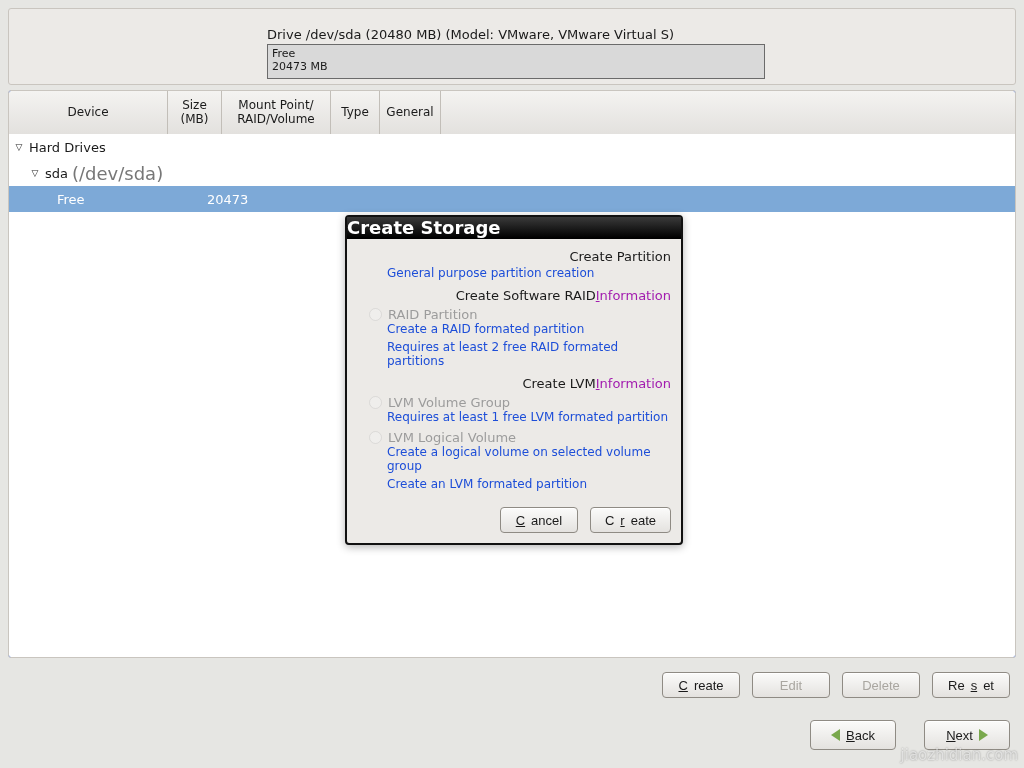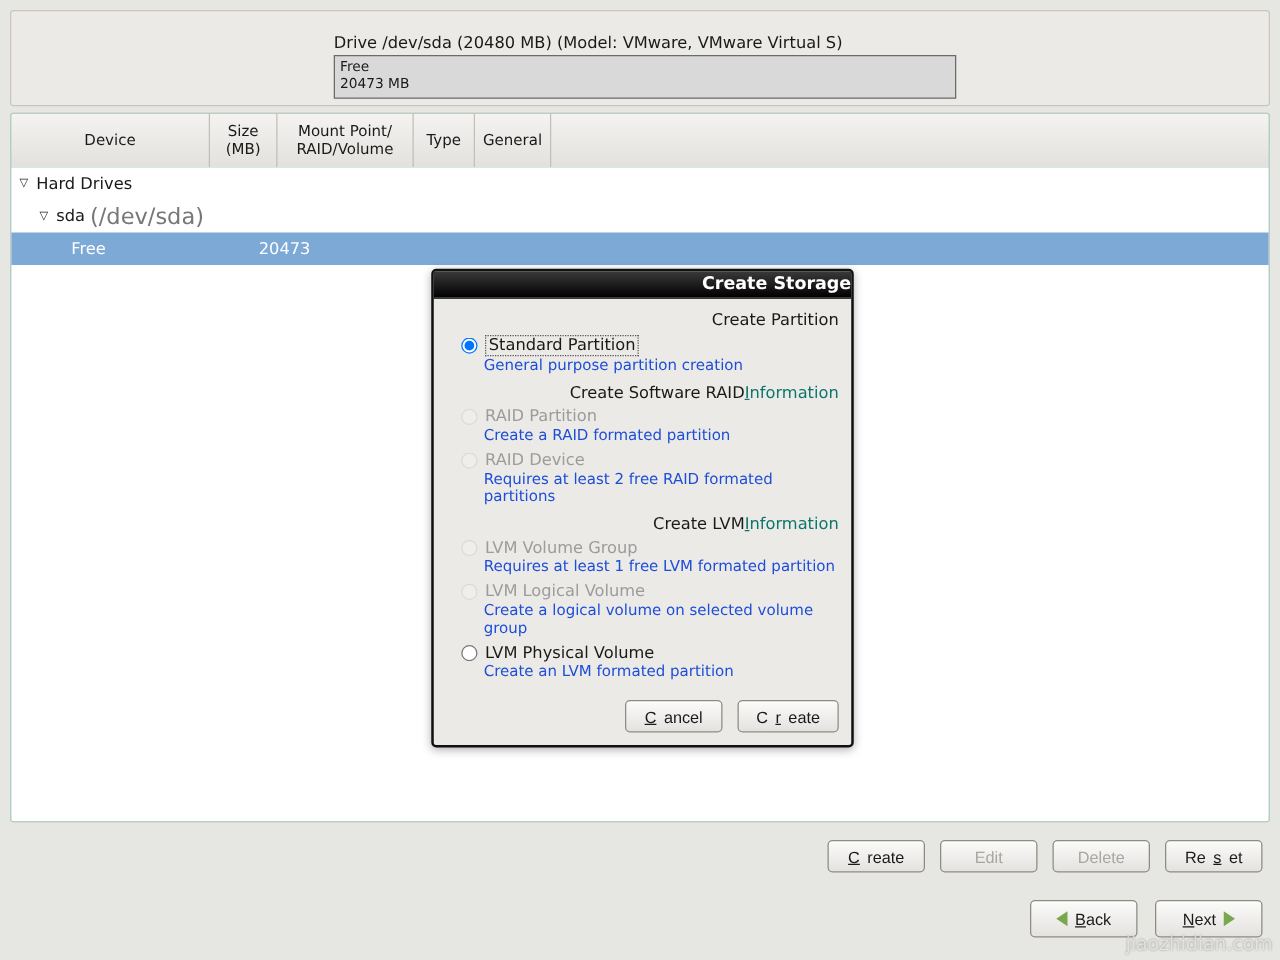--- a/index.html
+++ b/index.html
@@ -2,56 +2,56 @@
 <html><head>
 <meta charset="utf-8">
 <style>
 html,body{margin:0;padding:0;width:1024px;height:768px;background:#e6e6e3;font-family:"DejaVu Sans","Liberation Sans",sans-serif;font-size:13px;color:#1a1a1a;overflow:hidden}
 .mnemonic{text-decoration:underline}
 
 .top-panel{position:absolute;left:8px;top:8px;right:8px;height:75px;background:#eceae7;border:1px solid #c9c5bf;border-radius:3px}
 .drive-title{position:absolute;left:258px;top:18px;font-weight:normal;font-size:13px}
 .drive-map{position:absolute;left:258px;top:35px;width:498px;height:35px;background:#d9d9d9;border:1px solid #6b6b6b;font-size:11px;padding:2px 4px;box-sizing:border-box;line-height:1.2}
 
-.grid-wrap{position:absolute;left:8px;top:90px;right:8px;bottom:110px;background:#5eead4;border:1px solid #c9c5bf;border-radius:3px;overflow:hidden}
+.grid-wrap{position:absolute;left:8px;top:90px;right:8px;bottom:110px;background:#1d4ed8;border:1px solid #c9c5bf;border-radius:3px;overflow:hidden}
 .grid-header{position:absolute;left:0;top:0;right:0;height:43px;background:linear-gradient(#f4f3f1,#e3e1de);border-bottom:1px solid #c2beb8;display:flex;font-size:12px;color:#1a1a1a}
 .col{border-right:1px solid #c2beb8;display:flex;align-items:center;justify-content:center;text-align:center;line-height:1.15;padding:0 4px}
 .col-device{width:150px}
 .col-size{width:45px}
 .col-mount{width:100px}
 .col-type{width:40px}
 .col-format{width:52px}
 .grid-body{position:absolute;left:0;top:43px;right:0;bottom:0;background:#fff}
 .row{height:26px;display:flex;align-items:center;font-size:13px}
 .row .c1{width:150px;padding-left:4px;display:flex;align-items:center;gap:4px}
 .row .c2{width:45px;text-align:left;padding-right:4px}
 .tri{font-size:9px;display:inline-block;width:12px;text-align:center;color:#222}
 .sub{color:#777;font-size:18px}
 .row.sel{background:#7da9d7;color:#fff}
 .row.sel .c1{padding-left:48px}
 
 .dialog{position:absolute;left:345px;top:215px;width:334px;background:#eceae7;border:2px solid #111;border-radius:4px;box-shadow:0 2px 8px rgba(0,0,0,.3)}
-.dialog-title{background:linear-gradient(#3a3a3a,#000);color:#fff;font-weight:bold;text-align:right;font-size:14px;height:21px;line-height:21px;border-bottom:1px solid #000}
+.dialog-title{background:linear-gradient(#3a3a3a,#000);color:#fff;font-weight:bold;text-align:left;font-size:18px;height:21px;line-height:21px;border-bottom:1px solid #000}
 .dialog-body{padding:6px 10px 4px 10px}
 .sect-head{font-size:13px;color:#1a1a1a;padding:4px 0 2px 0;display:flex;justify-content:flex-end}
-.sect-head .info{color:#0f766e;font-size:13px}
+.sect-head .info{color:#a21caf;font-size:13px}
 .opt{display:flex;align-items:center;gap:6px;padding:2px 0 0 12px;font-size:13px}
 .opt input[type=radio]{margin:0}
 .opt.disabled{color:#9c9c9c}
 .opt.disabled input{opacity:.5}
 .opt .focus{border:1px dotted #555;padding:0 2px}
 .hint{font-size:12px;color:#1d4ed8;padding:0 0 4px 30px}
 .dialog-buttons{display:flex;justify-content:flex-end;gap:12px;padding:8px 10px 10px 0}
 
 .btn{background:linear-gradient(#fbfbfa,#e4e2df);border:1px solid #8f8b84;border-radius:4px;height:26px;min-width:78px;padding:0 14px;font-size:13px;color:#1a1a1a;display:inline-flex;align-items:center;justify-content:center;gap:6px;box-shadow:0 1px 0 #fff inset}
 .btn.disabled{color:#a9a6a0}
 
 .bottom-actions{position:absolute;right:14px;bottom:70px;display:flex;gap:12px}
 
-.nav-actions{position:absolute;right:14px;bottom:18px;display:flex;gap:14px}
+.nav-actions{position:absolute;right:14px;bottom:18px;display:flex;gap:28px}
 .nav-btn{height:30px;min-width:86px}
 .arrow-left,.arrow-right{width:0;height:0;border-top:6px solid transparent;border-bottom:6px solid transparent}
 .arrow-left{border-right:9px solid #79a84c}
 .arrow-right{border-left:9px solid #79a84c}
 
 .watermark{position:absolute;right:6px;bottom:4px;font-size:15px;color:rgba(255,255,255,.6);text-shadow:0 0 2px rgba(0,0,0,.4)}
 </style>
 </head>
 <body>
 
@@ -96,59 +96,47 @@
   </div>
 </div>
 
 <div class="dialog">
   <div class="dialog-title">Create Storage</div>
   <div class="dialog-body">
 
     <div class="sect-head">
         <span>Create Partition</span>
       </div>
-    <div class="opt">
-      <input type="radio" checked="" style="">
-      <span class="focus">Standard Partition</span>
-    </div>
     <div class="hint">General purpose partition creation</div>
 
     <div class="sect-head">
       <span>Create Software RAID</span>
       <span class="info"><span class="mnemonic">I</span>nformation</span>
     </div>
     <div class="opt disabled">
       <input type="radio" disabled="" style="">
       <span>RAID Partition</span>
     </div>
     <div class="hint">Create a RAID formated partition</div>
-    <div class="opt disabled">
-      <input type="radio" disabled="" style="">
-      <span>RAID Device</span>
-    </div>
     <div class="hint">Requires at least 2 free RAID formated partitions</div>
 
     <div class="sect-head">
       <span>Create LVM</span>
       <span class="info"><span class="mnemonic">I</span>nformation</span>
     </div>
     <div class="opt disabled">
       <input type="radio" disabled="" style="">
       <span>LVM Volume Group</span>
     </div>
     <div class="hint">Requires at least 1 free LVM formated partition</div>
     <div class="opt disabled">
       <input type="radio" disabled="" style="">
       <span>LVM Logical Volume</span>
     </div>
     <div class="hint">Create a logical volume on selected volume group</div>
-    <div class="opt">
-      <input type="radio" style="">
-      <span>LVM Physical Volume</span>
-    </div>
     <div class="hint">Create an LVM formated partition</div>
   </div>
   <div class="dialog-buttons">
     <button class="btn"><span class="mnemonic">C</span>ancel</button>
     <button class="btn">C<span class="mnemonic">r</span>eate</button>
   </div>
 </div>
 
 <div class="bottom-actions">
   <button class="btn"><span class="mnemonic">C</span>reate</button>

